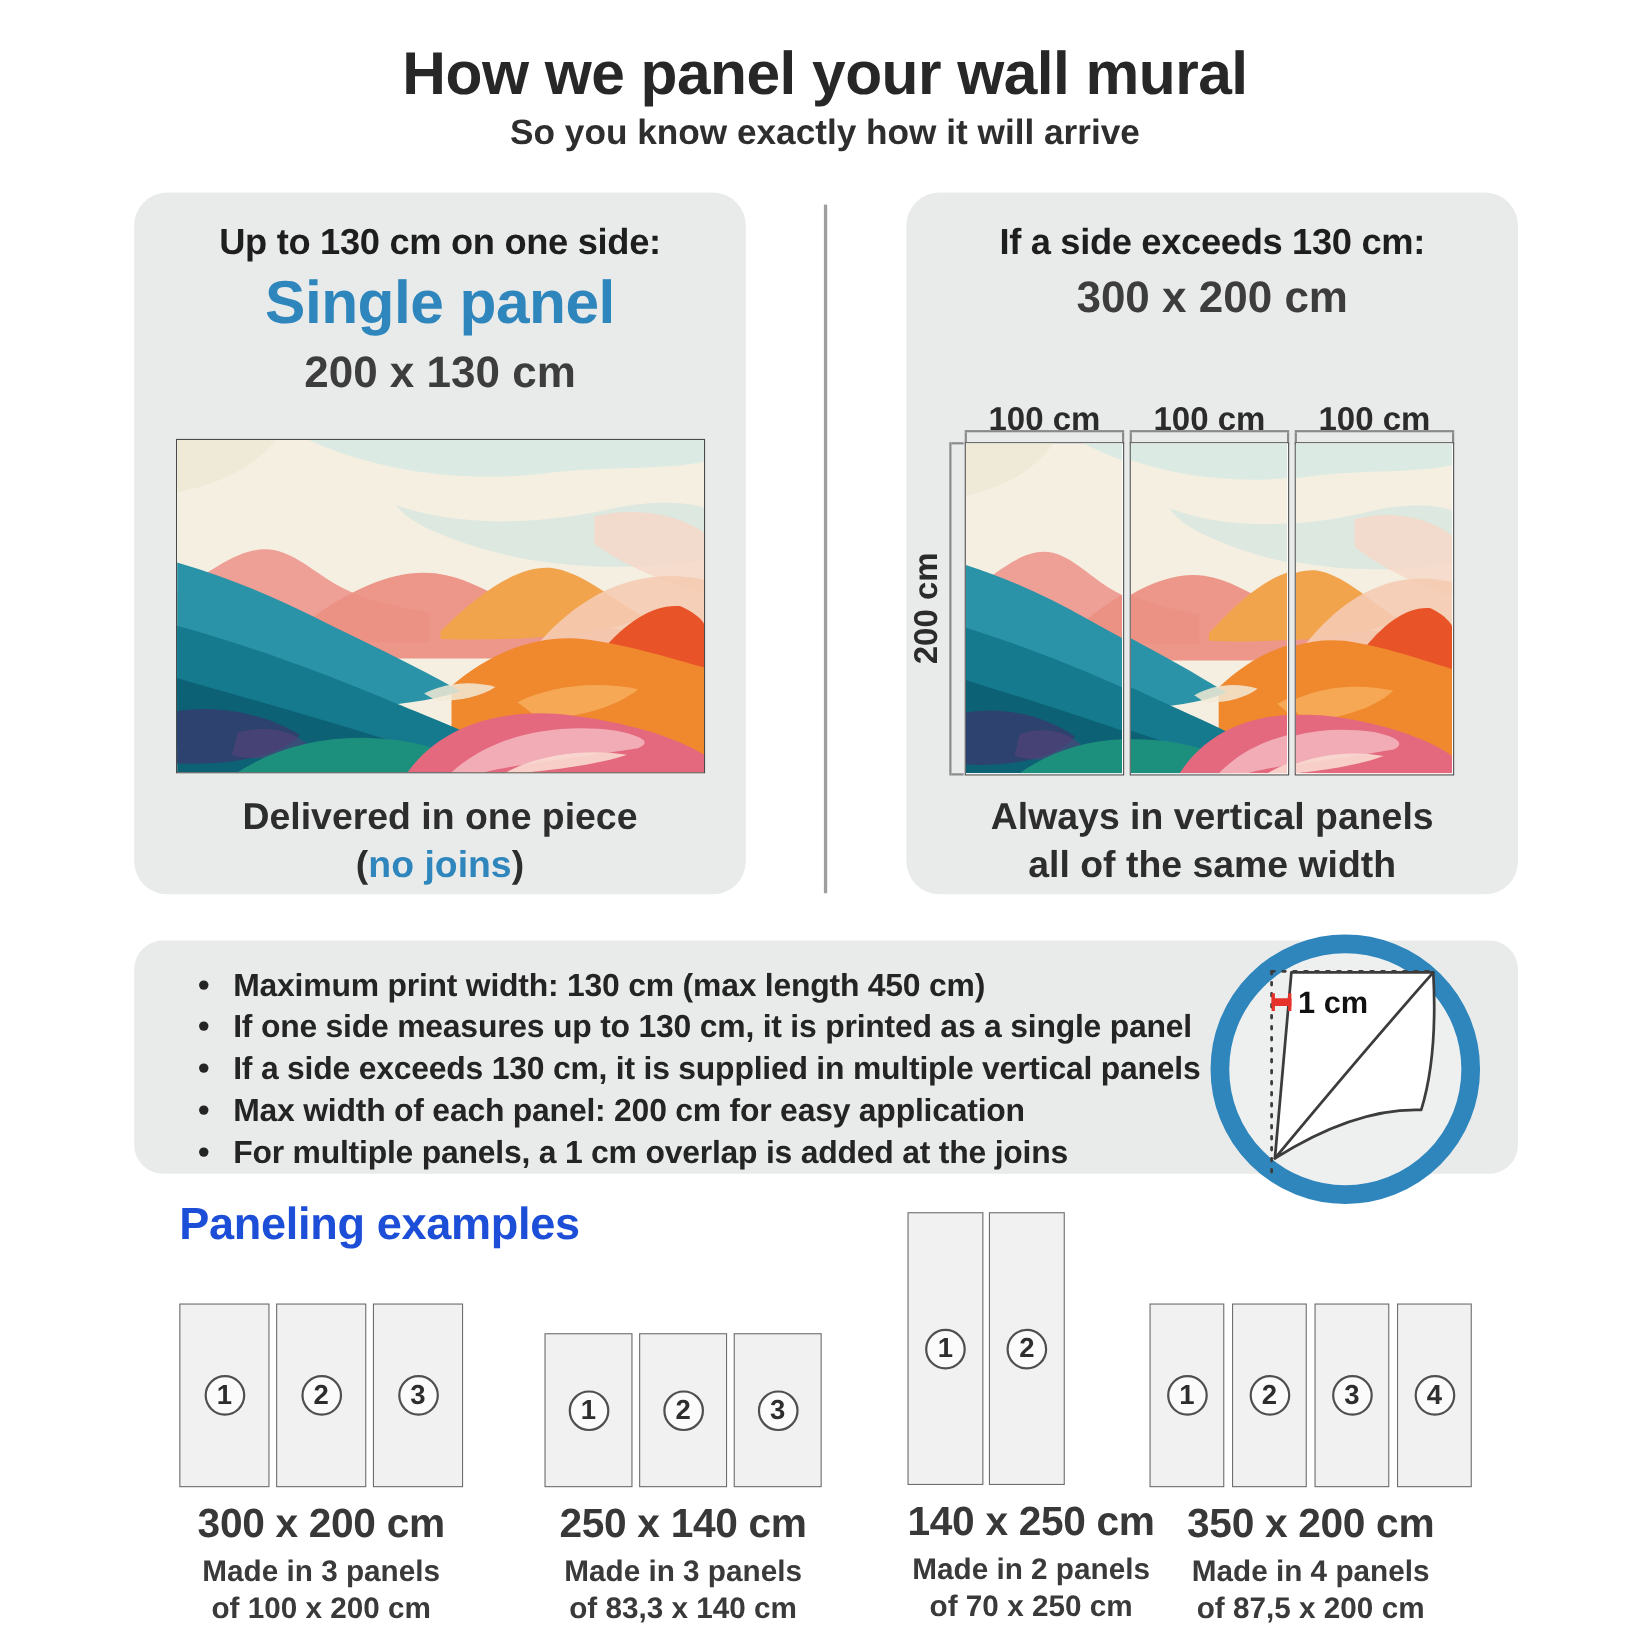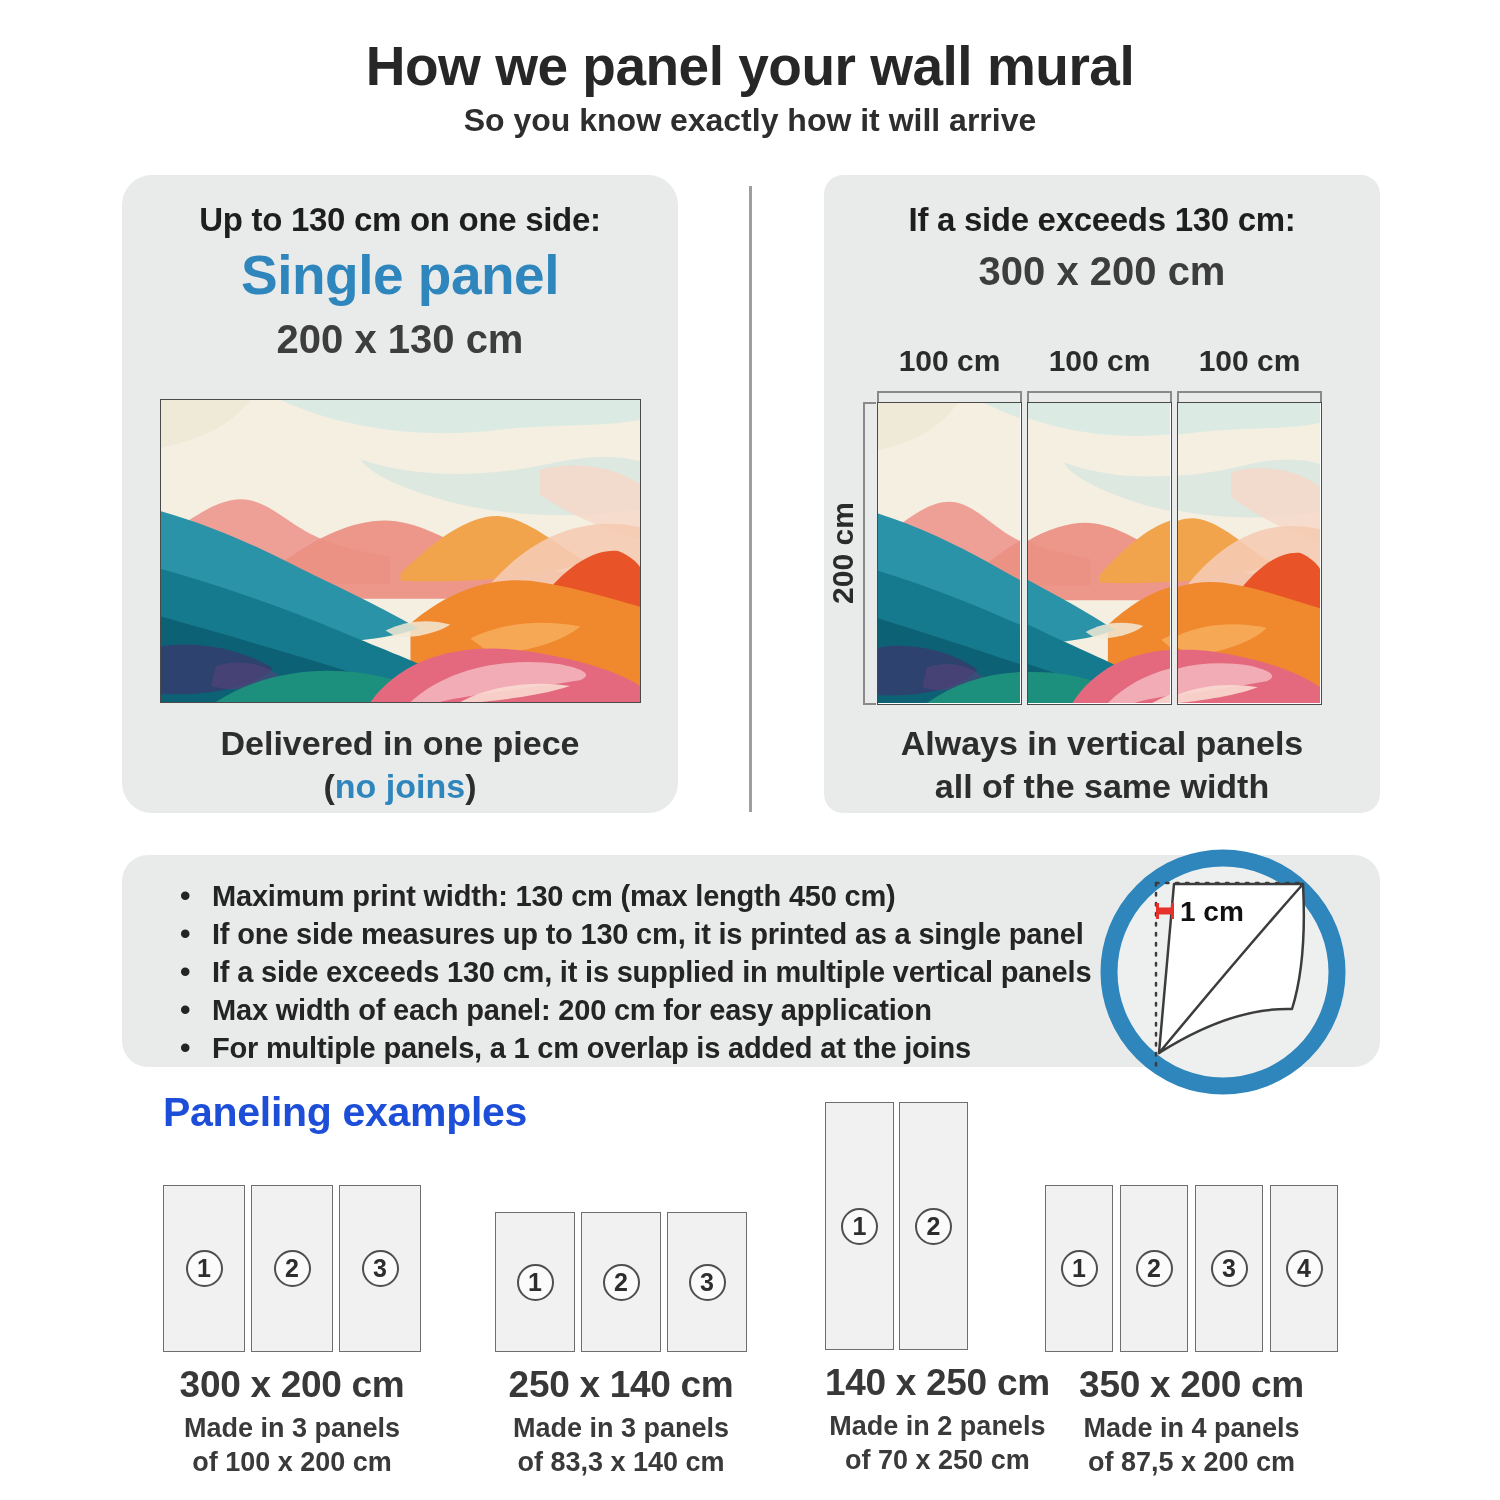--- a/index.html
+++ b/index.html
@@ -8,32 +8,32 @@
   .abs{position:absolute;}
 
   
   .page-title{left:0;right:0;top:34px;text-align:center;font-size:55px;font-weight:800;
               letter-spacing:-0.5px;color:#272727;}
   .page-subtitle{left:0;right:0;top:102px;text-align:center;font-size:32px;font-weight:600;color:#2e2e2e;}
 
   
   .card{position:absolute;top:175px;width:556px;height:638px;background:#e9ebea;border-radius:30px;}
   .card-left{left:122px;}
-  .card-right{left:824px;border-radius:19px;}
+  .card-right{left:824px;}
   .card-condition{margin:26px 0 0 0;text-align:center;font-size:33px;font-weight:800;color:#1e1e1e;letter-spacing:-0.3px;}
   .card-heading{margin:4px 0 2px 0;text-align:center;font-size:55px;font-weight:800;color:#2e86bd;letter-spacing:-0.5px;}
   .card-size{margin:10px 0 0 0;text-align:center;font-size:40px;font-weight:800;color:#3d3d3d;}
   .divider{left:749px;top:186px;width:3px;height:626px;background:#9e9e9e;}
 
   .mural-frame{position:absolute;left:38px;top:224px;width:481px;height:304px;
                border:1.5px solid #4a4a4a;box-sizing:border-box;background:#fff;}
   .mural-frame svg{display:block;width:100%;height:100%;}
 
   
-  .width-labels{position:absolute;left:53px;top:169px;width:445px;display:flex;gap:5px;}
+  .width-labels{position:absolute;left:53px;top:190px;width:445px;display:flex;gap:5px;}
   .width-labels span{width:145px;text-align:center;font-size:30px;font-weight:600;color:#2b2b2b;}
   .brackets-h{position:absolute;left:53px;top:216px;width:445px;display:flex;gap:5px;}
   .bracket-h{width:145px;height:11px;border-top:2px solid #8a8a8a;box-sizing:border-box;position:relative;}
   .bracket-h::before,.bracket-h::after{content:"";position:absolute;top:0;width:2px;height:11px;background:#8a8a8a;}
   .bracket-h::before{left:0;}
   .bracket-h::after{right:0;}
   .bracket-v{position:absolute;left:39px;top:227px;width:11px;height:303px;border-left:2px solid #8a8a8a;box-sizing:border-box;}
   .bracket-v::before,.bracket-v::after{content:"";position:absolute;left:0;width:11px;height:2px;background:#8a8a8a;}
   .bracket-v::before{top:0;}
   .bracket-v::after{bottom:0;}

